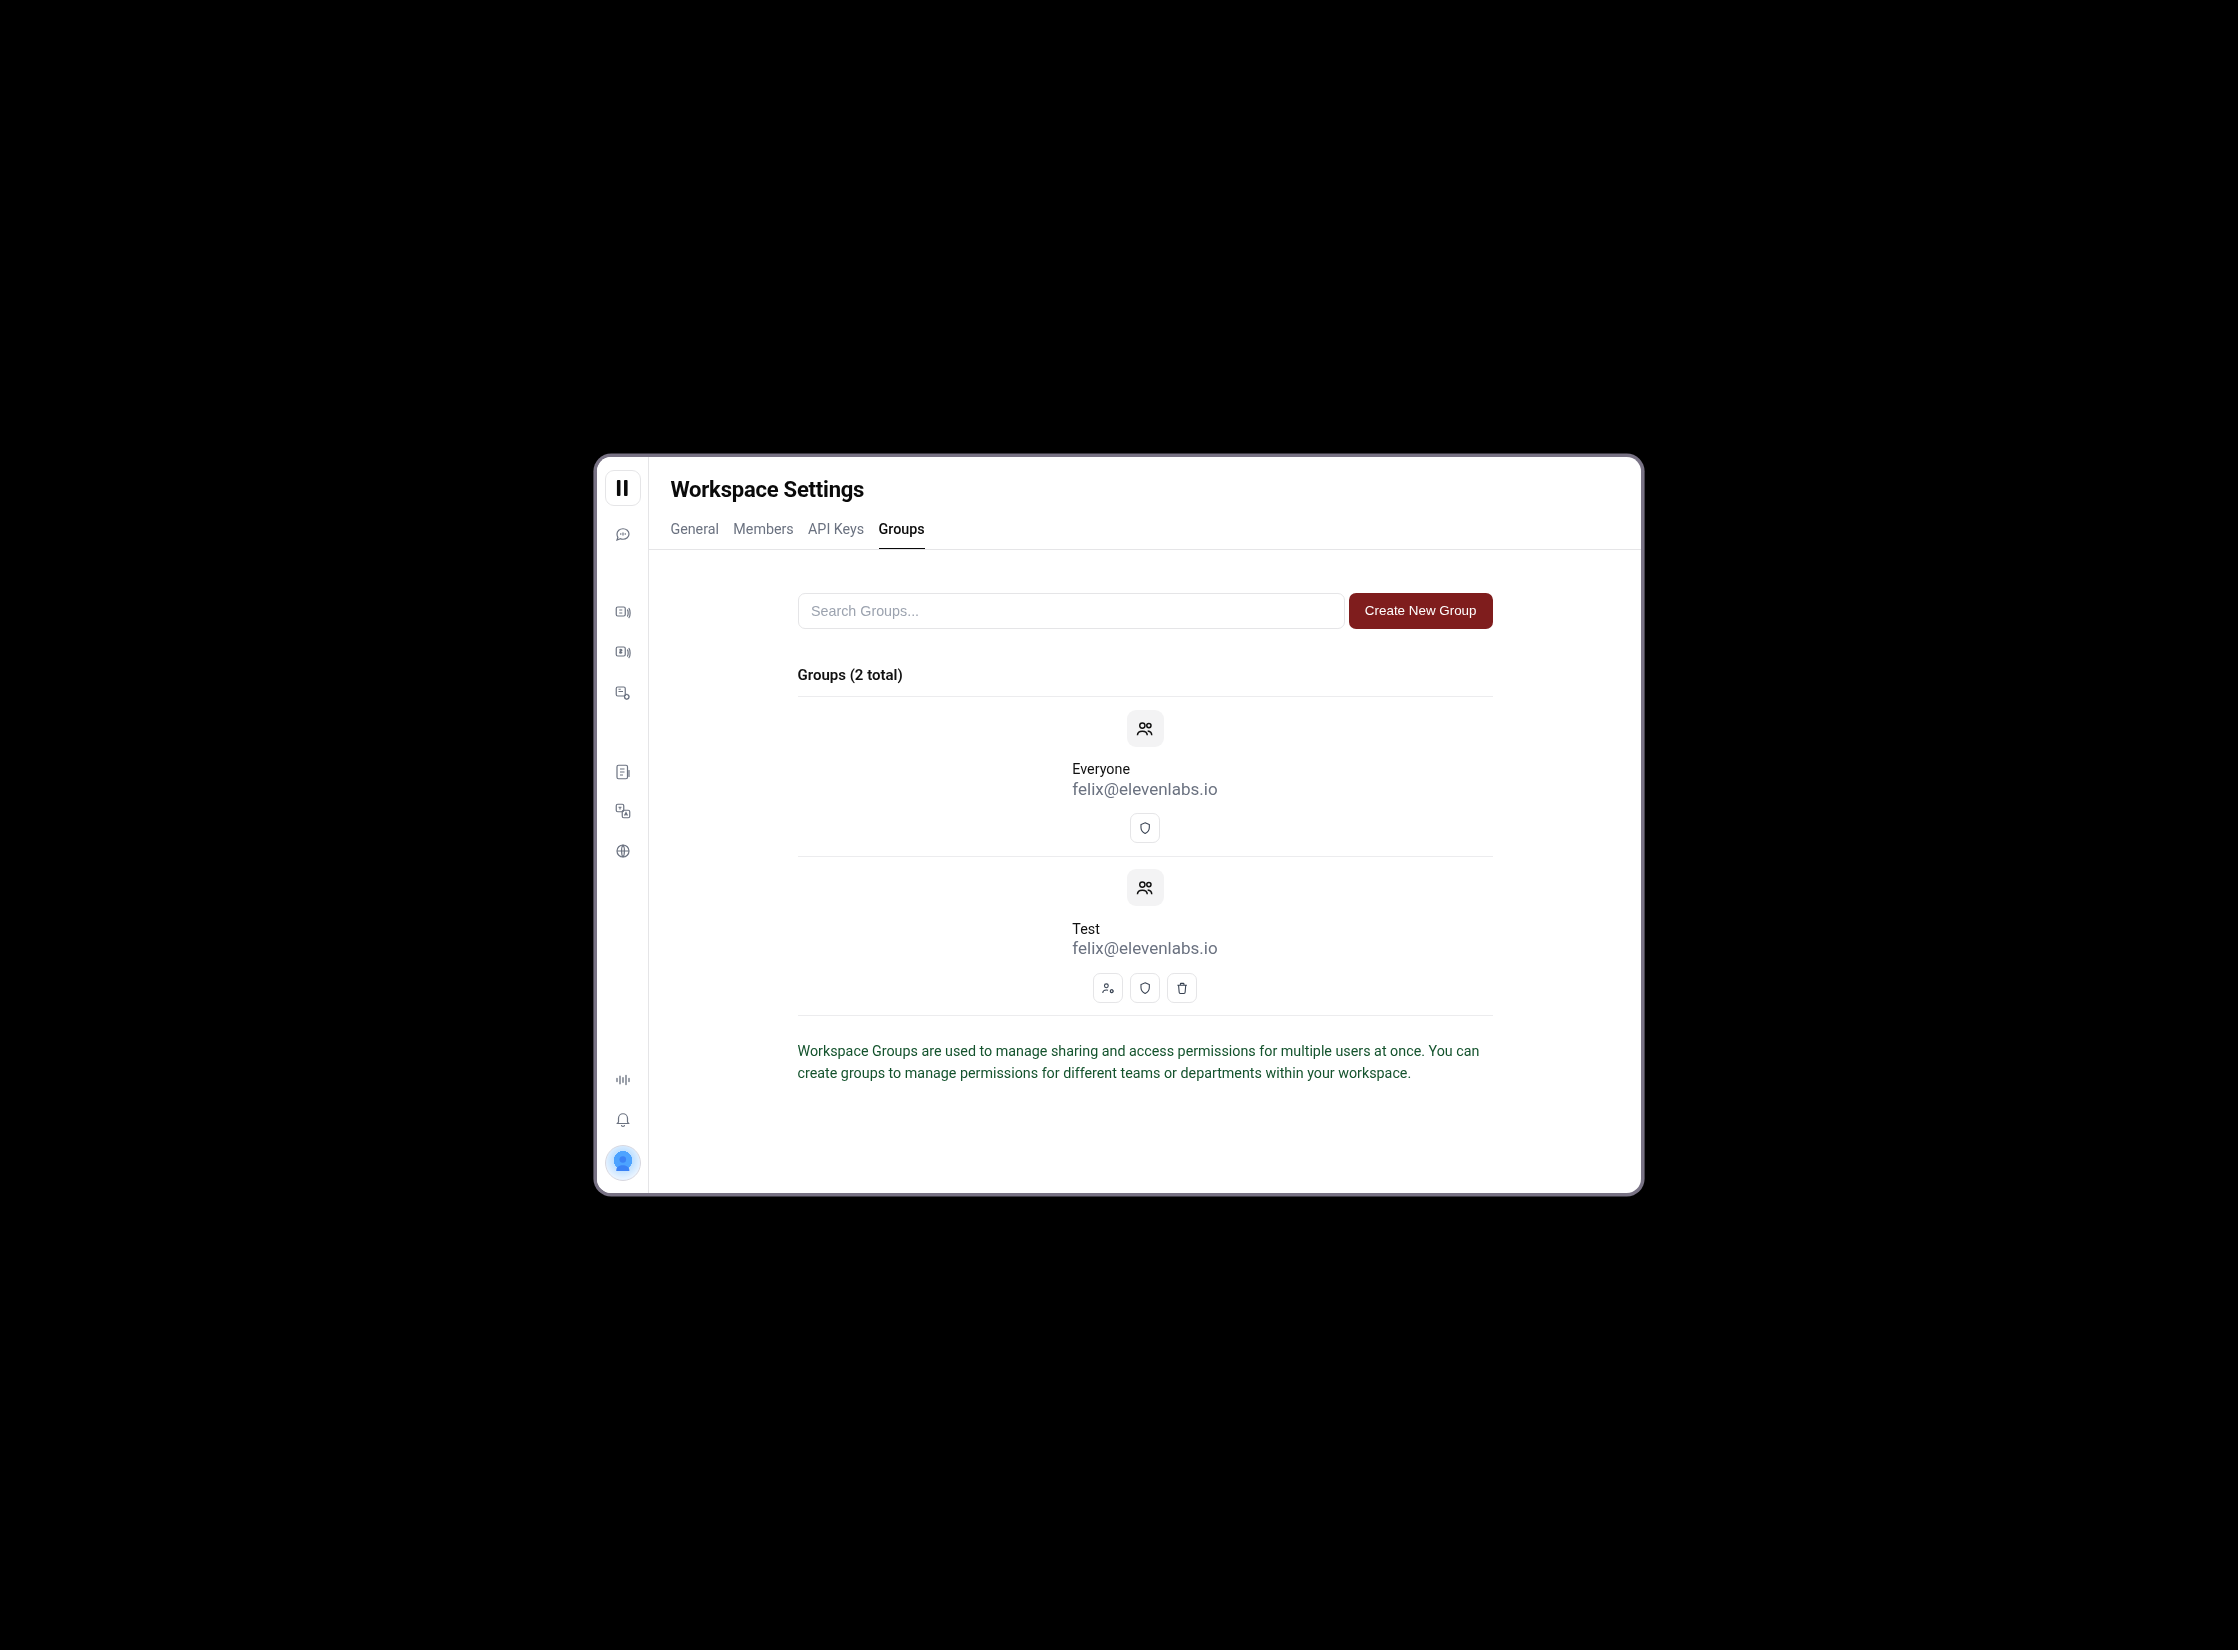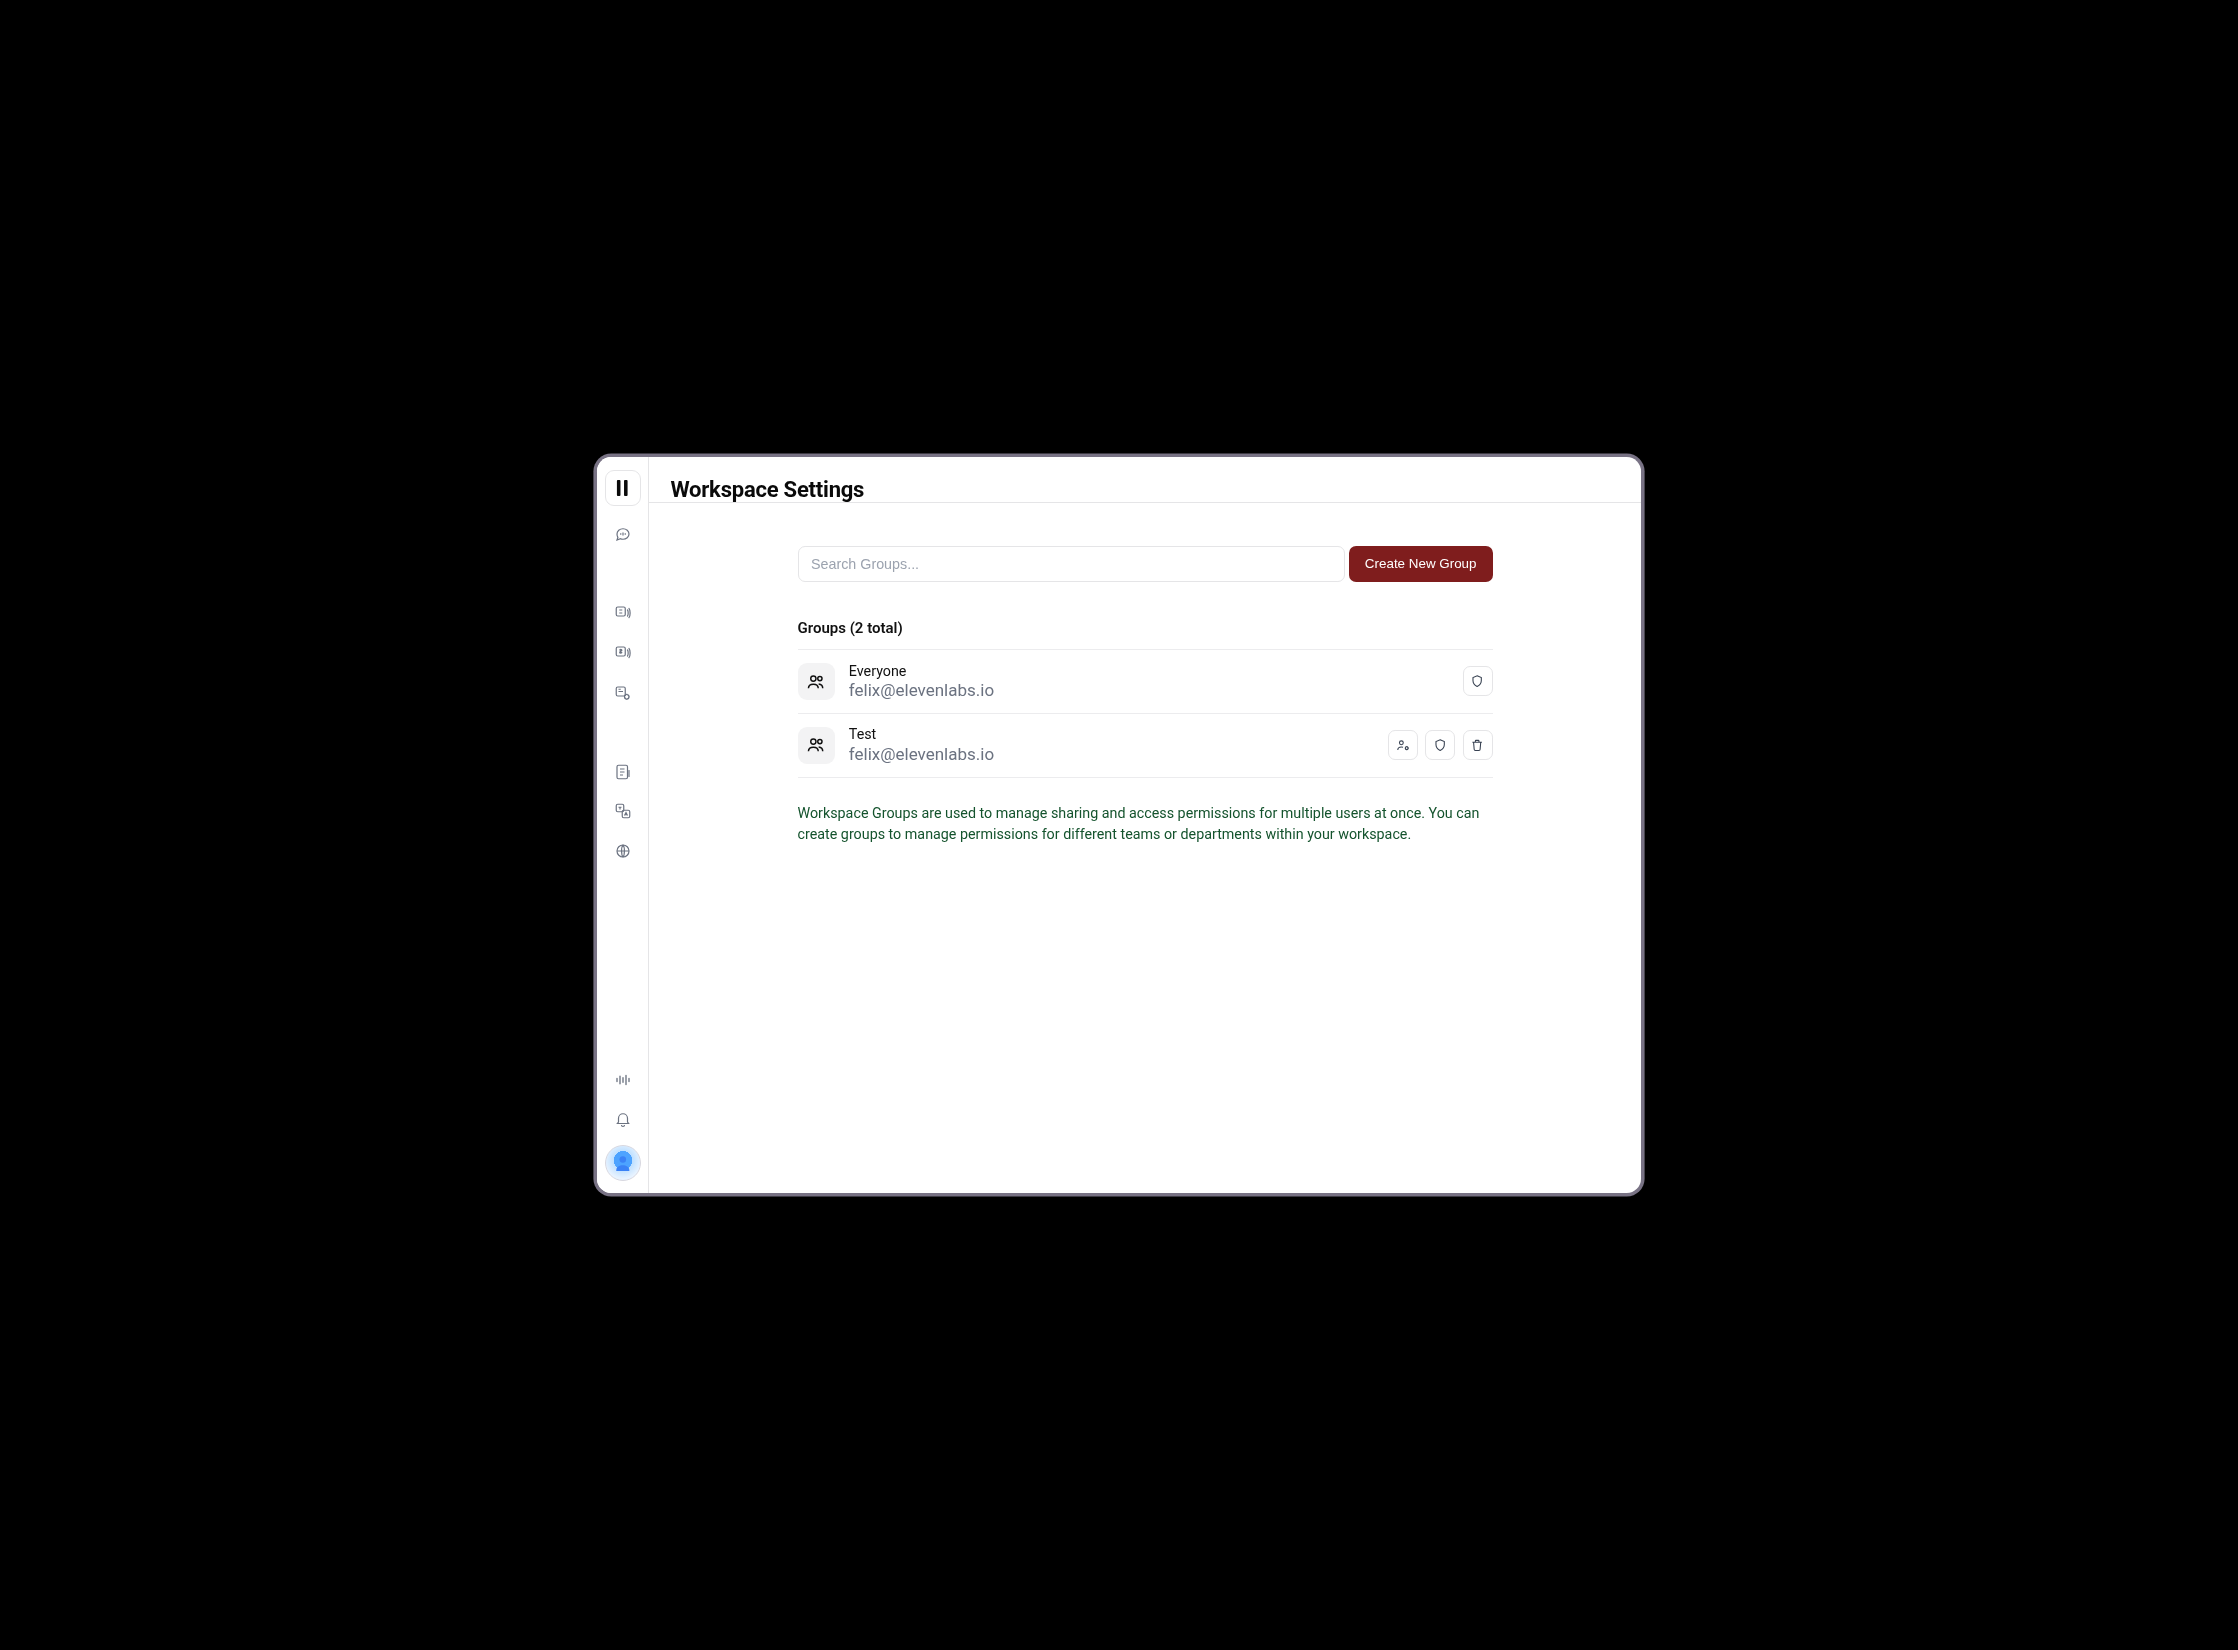--- a/index.html
+++ b/index.html
@@ -149,20 +149,21 @@
     margin-top: 37px;
     padding-bottom: 12.5px;
     border-bottom:0.9px solid #ececee;
   }
   .group-row {
     display:flex;
     align-items:center;
     padding: 12.5px 0;
     border-bottom:0.9px solid #ececee;
     gap:14.3px;
+    flex-direction:column;
   }
   .group-avatar {
     width:37px;height:37px;
     border-radius:9px;
     background:#f3f3f4;
     display:flex;align-items:center;justify-content:center;
     color:#111;
   }
   .group-info { flex:1; }
   .group-name { font-size:14.3px;color:#111; }
@@ -289,20 +290,26 @@
       <svg width="19.6" height="19.6" viewBox="0 0 24 24" fill="currentColor">
           <circle cx="12" cy="8" r="4"></circle>
           <path d="M4 21c0-4 4-6 8-6s8 2 8 6v1H4v-1z"></path>
         </svg>
     </div>
   </div>
 
   <div class="main">
     <div class="header">
       <div class="title">Workspace Settings</div>
+      <div class="tabs">
+        <div class="tab">General</div>
+        <div class="tab">Members</div>
+        <div class="tab">API Keys</div>
+        <div class="tab active">Groups</div>
+      </div>
     </div>
 
     <div class="content">
       <div class="content-inner">
 
         <div class="search-row">
           <input class="search-input" type="text" placeholder="Search Groups..." style="">
           <button class="primary-btn">Create New Group</button>
         </div>
 

